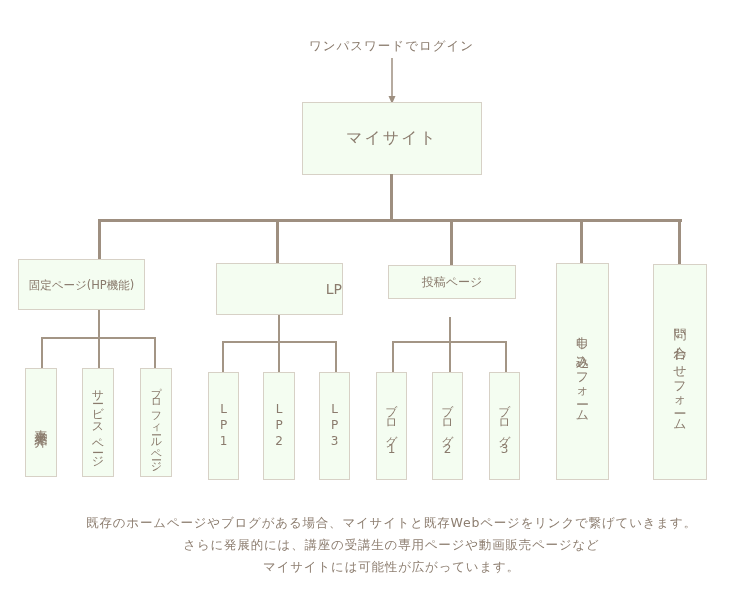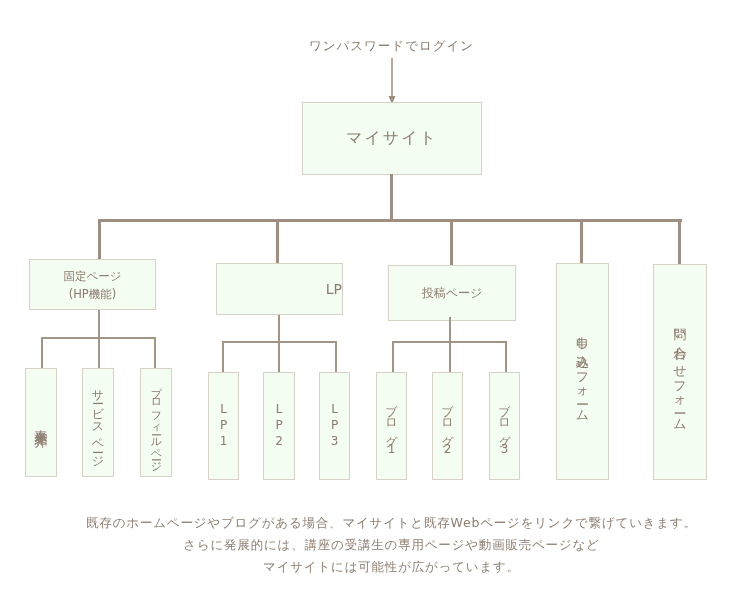--- a/index.html
+++ b/index.html
@@ -31,21 +31,21 @@
 </div>
 
 <div class="line" style="left:390px;top:174px;width:3px;height:47px;"></div>
 <div class="line" style="left:98px;top:219px;width:584px;height:3px;"></div>
 <div class="line" style="left:98px;top:219px;width:3px;height:41px;"></div>
 <div class="line" style="left:276px;top:219px;width:3px;height:45px;"></div>
 <div class="line" style="left:450px;top:219px;width:3px;height:47px;"></div>
 <div class="line" style="left:580px;top:219px;width:3px;height:45px;"></div>
 <div class="line" style="left:678px;top:219px;width:3px;height:45px;"></div>
 
-<div class="box" style="left:29px;top:259px;width:127px;height:51px;flex-direction:column;font-size:11.5px;line-height:18px;">
+<div class="box" style="left:18px;top:259px;width:127px;height:51px;flex-direction:row;font-size:11.5px;line-height:18px;">
   <span>固定ページ</span>
   <span>(HP機能)</span>
 </div>
 <div class="line thin" style="left:98px;top:310px;width:2px;height:58px;"></div>
 <div class="line thin" style="left:41px;top:337px;width:115px;height:2px;"></div>
 <div class="line thin" style="left:41px;top:337px;width:2px;height:31px;"></div>
 <div class="line thin" style="left:154px;top:337px;width:2px;height:31px;"></div>
 
 <div class="box" style="left:25px;top:368px;width:32px;height:109px;font-size:13px;">
   <span class="vtext">事業紹介</span>
@@ -68,21 +68,21 @@
 <div class="box" style="left:208px;top:372px;width:31px;height:108px;font-size:12px;">
   <span class="vtext">LP1</span>
 </div>
 <div class="box" style="left:263px;top:372px;width:32px;height:108px;font-size:12px;">
   <span class="vtext">LP2</span>
 </div>
 <div class="box" style="left:319px;top:372px;width:31px;height:108px;font-size:12px;">
   <span class="vtext">LP3</span>
 </div>
 
-<div class="box" style="left:388px;top:265px;width:128px;height:56px;font-size:12px;">
+<div class="box" style="left:388px;top:265px;width:128px;height:34px;font-size:12px;">
   <span>投稿ページ</span>
 </div>
 <div class="line thin" style="left:449px;top:317px;width:2px;height:55px;"></div>
 <div class="line thin" style="left:392px;top:341px;width:115px;height:2px;"></div>
 <div class="line thin" style="left:392px;top:341px;width:2px;height:31px;"></div>
 <div class="line thin" style="left:505px;top:341px;width:2px;height:31px;"></div>
 
 <div class="box" style="left:376px;top:372px;width:31px;height:108px;font-size:12px;">
   <span class="vtext">ブログ1</span>
 </div>

